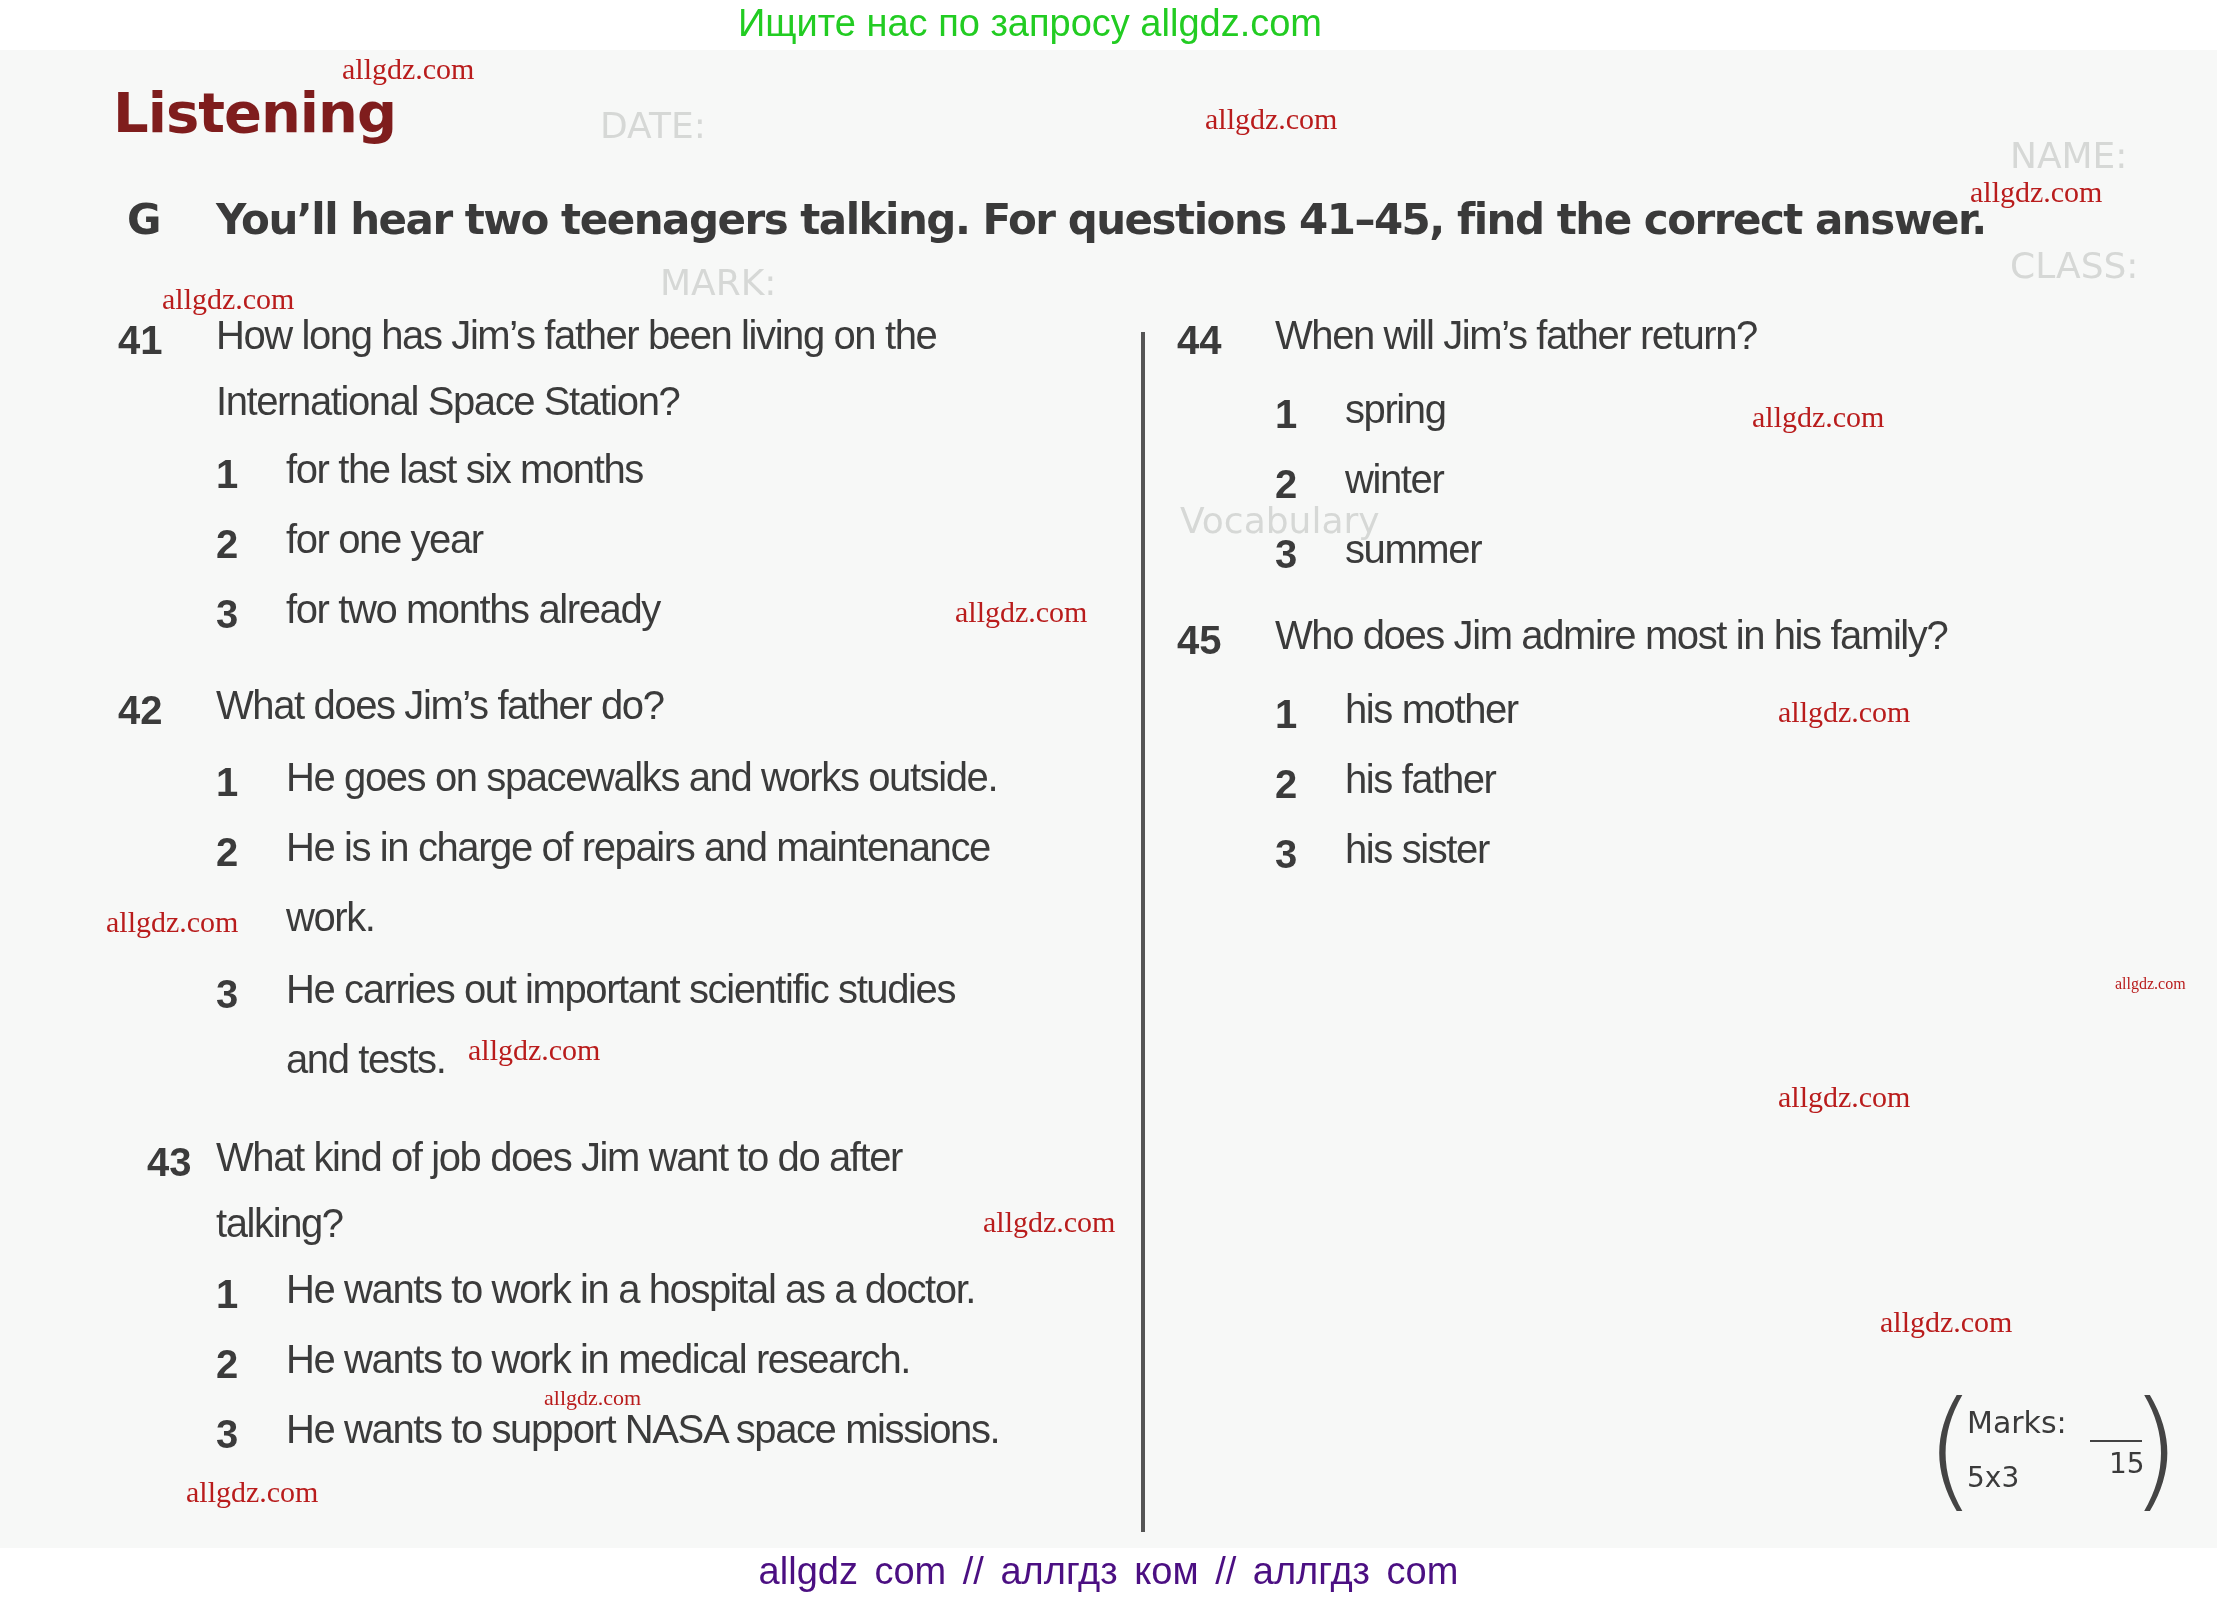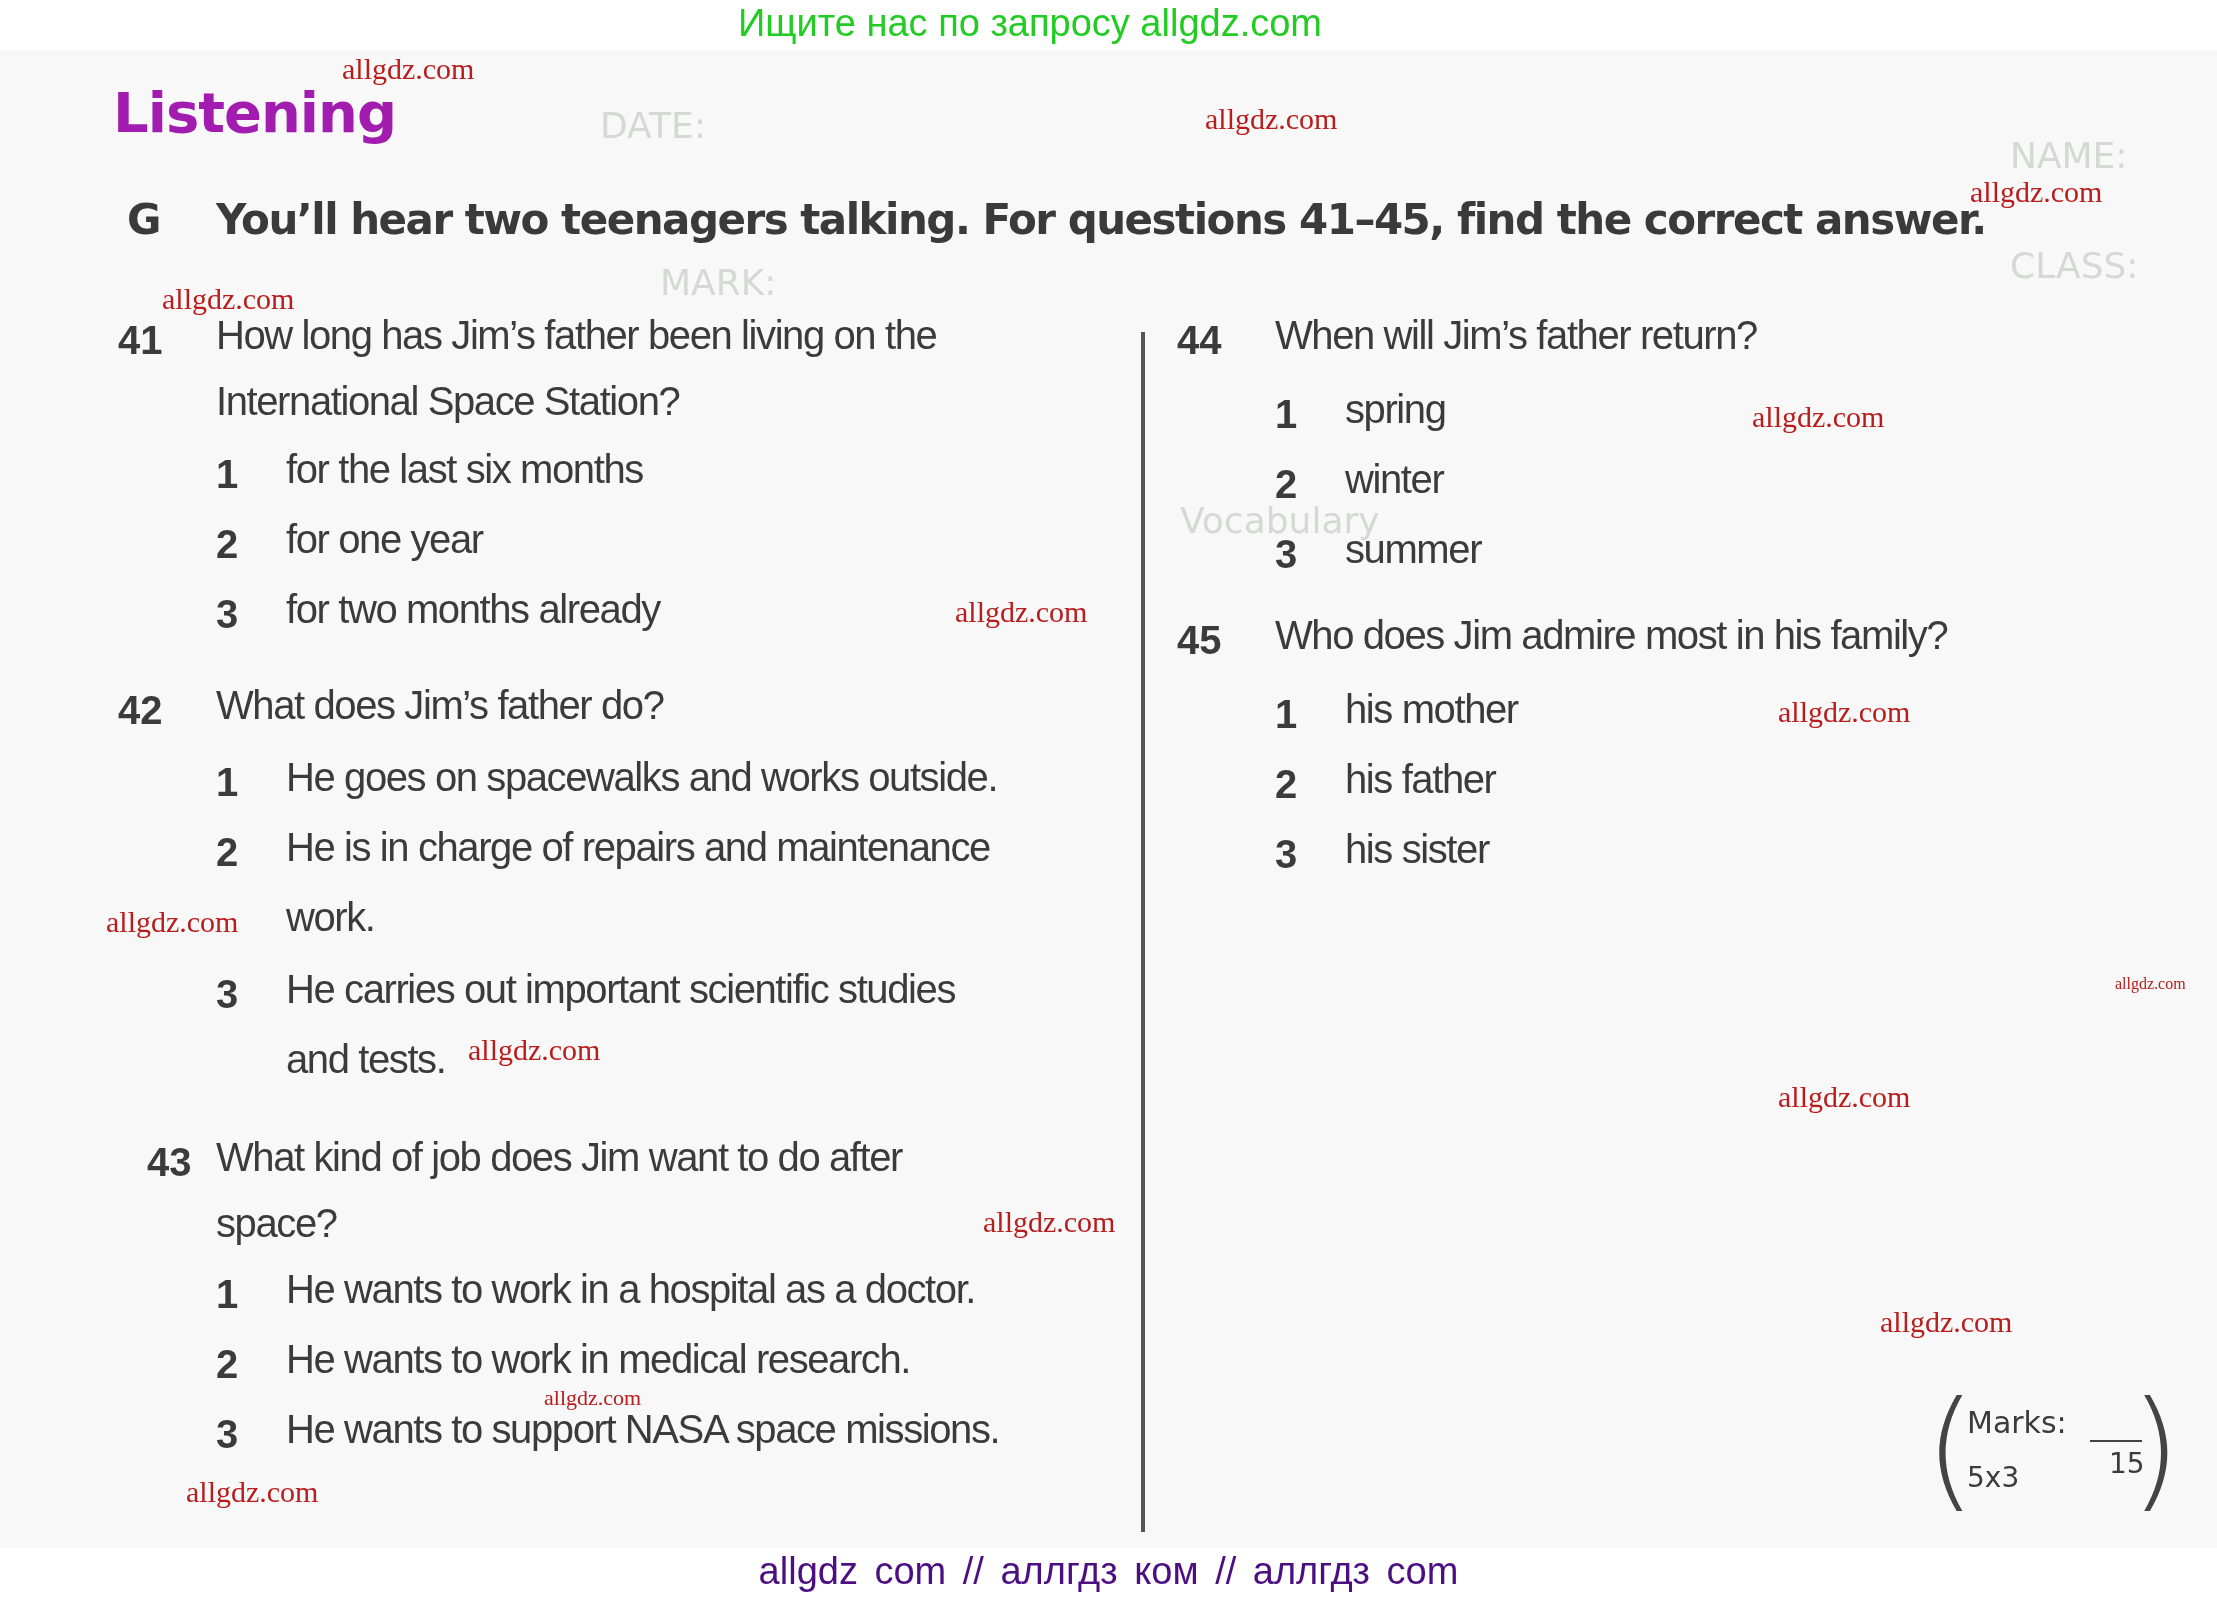--- a/index.html
+++ b/index.html
@@ -18,21 +18,21 @@
     position:absolute; left:0; top:50px; width:2217px; height:1498px;
     background:#f7f8f7;
   }
   .ghost {
     position:absolute; color:#d6d8d6; font-size:36px;
     font-family:"DejaVu Sans", sans-serif; white-space:nowrap;
   }
   .heading {
     position:absolute; left:113px; top:30px;
     font-family:"DejaVu Sans", sans-serif; font-weight:bold;
-    font-size:56px; color:#a21caf; letter-spacing:-1px;
+    font-size:56px; color:#7f1d1d; letter-spacing:-1px;
   }
   .instr-letter {
     position:absolute; left:127px; top:145px;
     font-family:"DejaVu Sans", sans-serif; font-weight:bold;
     font-size:42px; color:#3a3a3a;
   }
   .instr-text {
     position:absolute; left:216px; top:145px;
     font-family:"DejaVu Sans", sans-serif; font-weight:bold;
     font-size:42px; color:#3a3a3a; letter-spacing:-1.5px; white-space:nowrap;text-align:right;
@@ -124,21 +124,21 @@
     <div class="opt" style="left:216px;top:922px;">
       <span class="n">3</span>
       <span class="t" style="top:-16px;">He carries out important scientific studies</span>
       <span class="t" style="top:54px;">and tests.</span>
     </div>
   </div>
 
   <div>
     <div class="qnum" style="left:118px;top:1090px;margin-left:29px;">43</div>
     <div class="qtext" style="left:216px;top:1074px;">What kind of job does Jim want to do after</div>
-    <div class="qtext" style="left:216px;top:1140px;">space?</div>
+    <div class="qtext" style="left:216px;top:1140px;">talking?</div>
     <div class="opt" style="left:216px;top:1222px;">
       <span class="n">1</span>
       <span class="t" style="top:-16px;">He wants to work in a hospital as a doctor.</span>
     </div>
     <div class="opt" style="left:216px;top:1292px;">
       <span class="n">2</span>
       <span class="t" style="top:-16px;">He wants to work in medical research.</span>
     </div>
     <div class="opt" style="left:216px;top:1362px;">
       <span class="n">3</span>

